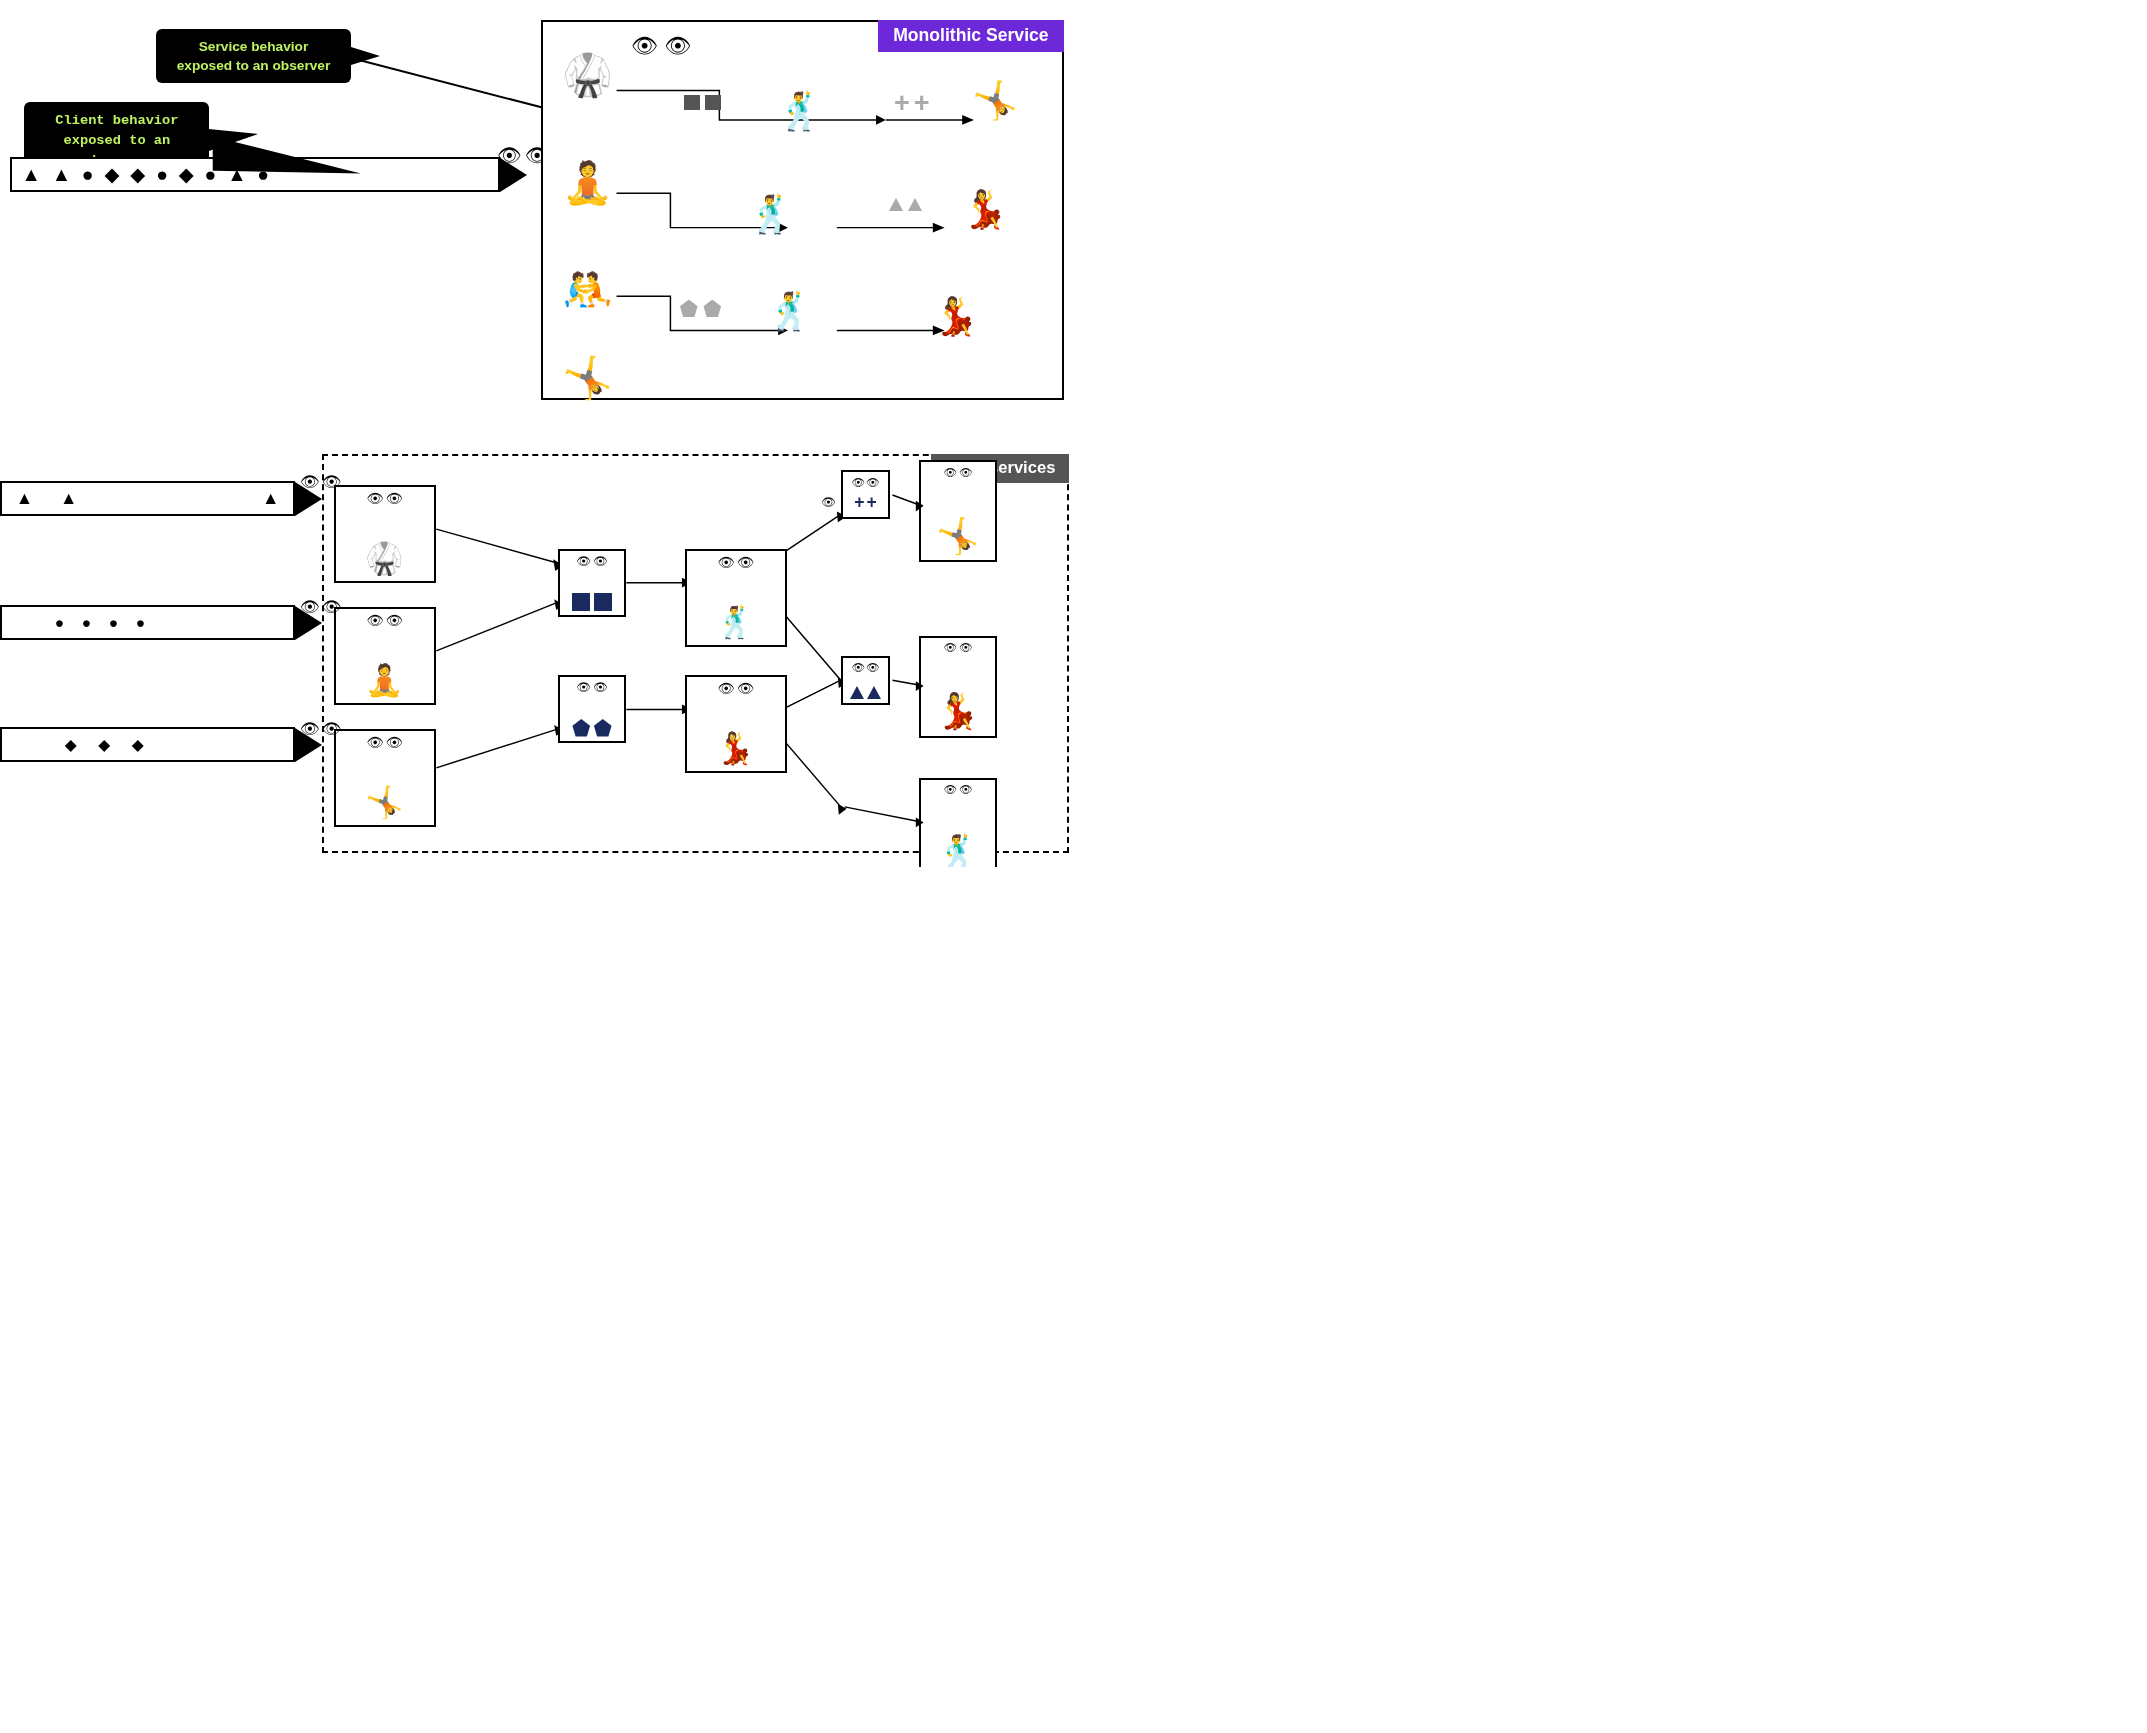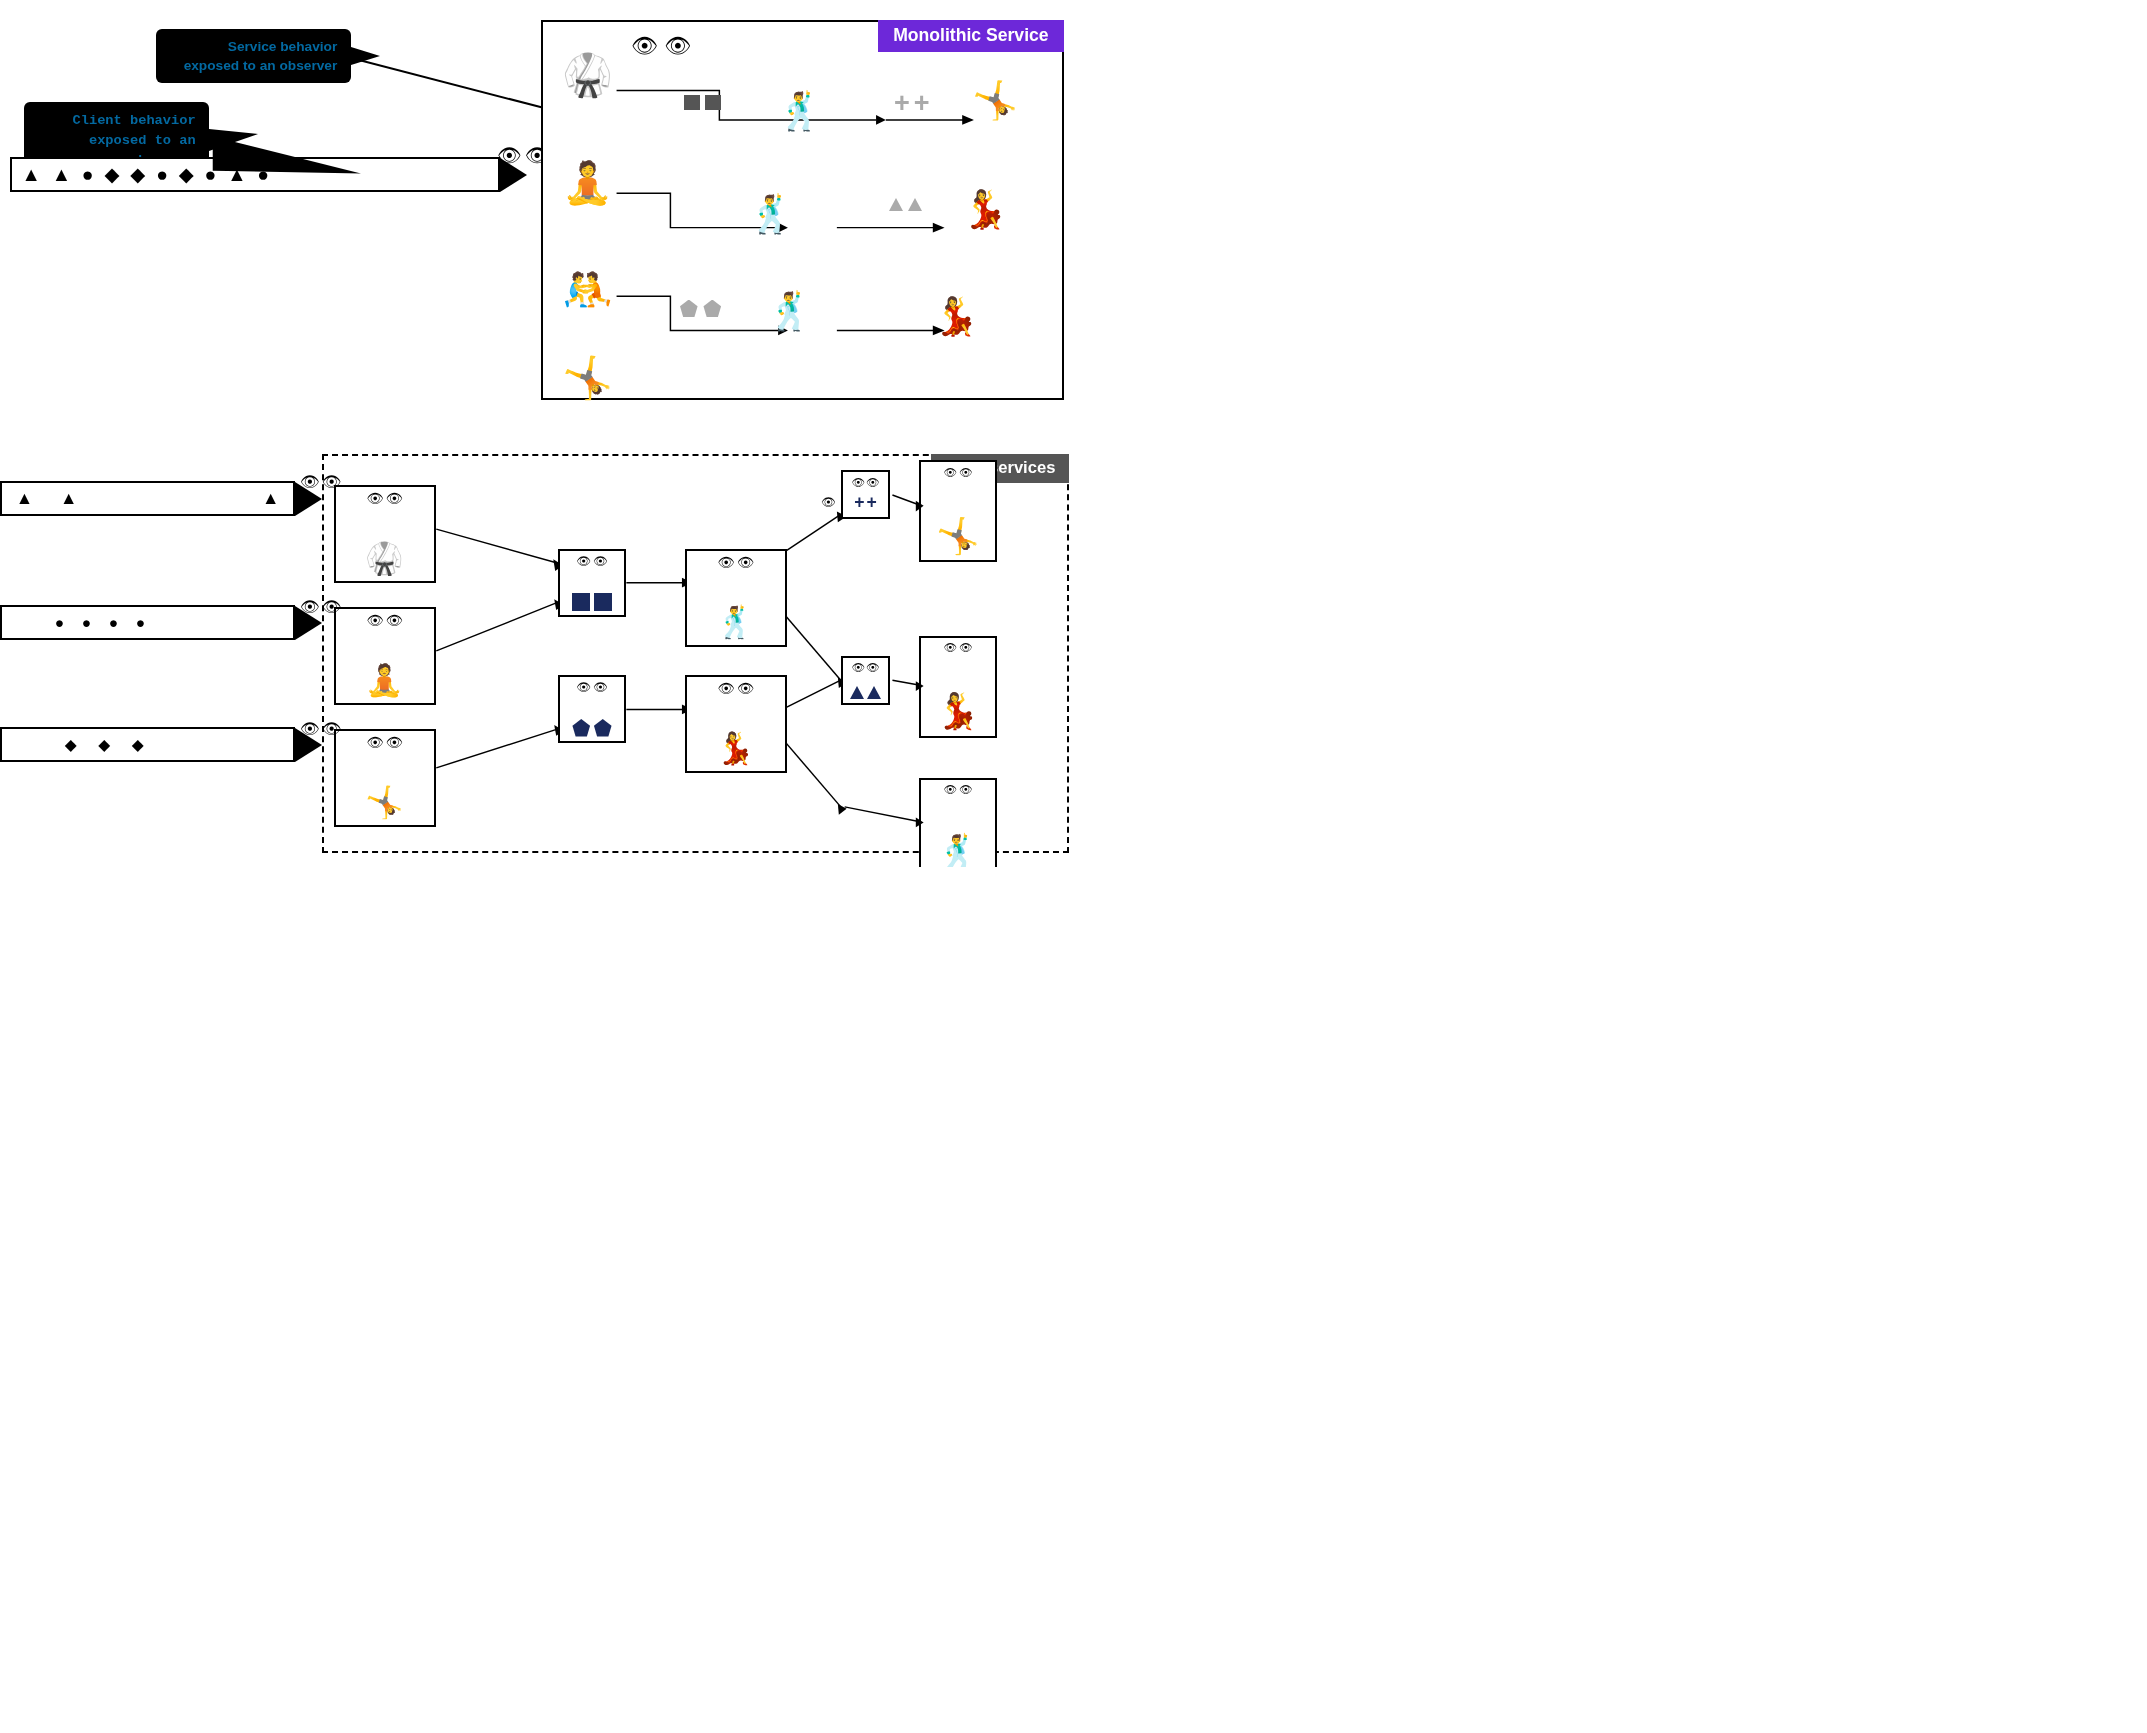--- a/index.html
+++ b/index.html
@@ -48,26 +48,26 @@
       height: 0;
       border-top: 17.6px solid transparent;
       border-bottom: 17.6px solid transparent;
       border-left: 27px solid #000;
     }
 
     
     .callout {
       position: absolute;
       background: #000;
-      color: #0369a1;
+      color: #bef264;
       padding: 7.8px 13.7px;
       border-radius: 5.9px;
       font-size: 13.7px;
       font-weight: bold;
-      text-align: right;
+      text-align: center;
       line-height: 1.4;
     }
     .callout::after {
       content: '';
       position: absolute;
       border-style: solid;
     }
 
     
     .callout-service {

